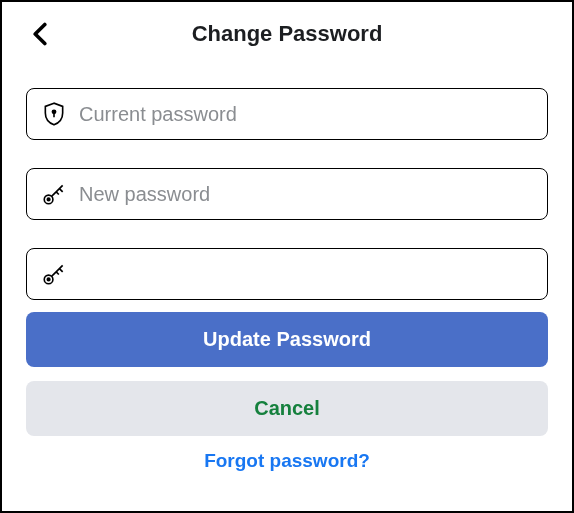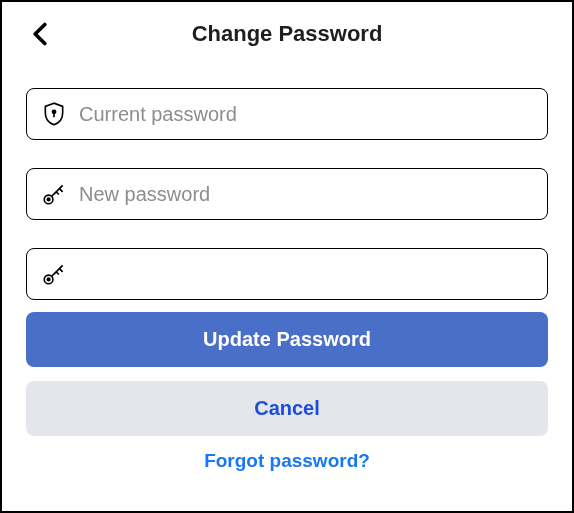--- a/index.html
+++ b/index.html
@@ -86,21 +86,21 @@
       cursor: pointer;
       margin-bottom: 14px;
       font-family: inherit;
     }
     .btn-primary {
       background: #4a6fc8;
       color: #fff;
     }
     .btn-secondary {
       background: #e4e6eb;
-      color: #1d4ed8;
+      color: #15803d;
     }
     .link {
       display: block;
       text-align: center;
       color: #1877f2;
       font-size: 19px;
       font-weight: 600;
       text-decoration: none;
       cursor: pointer;
     }

